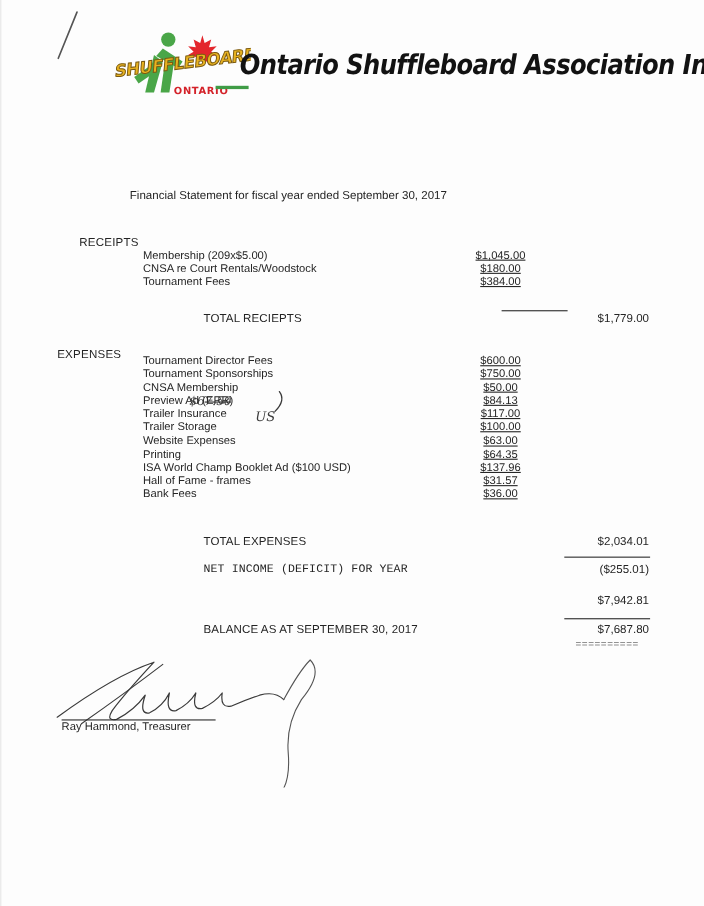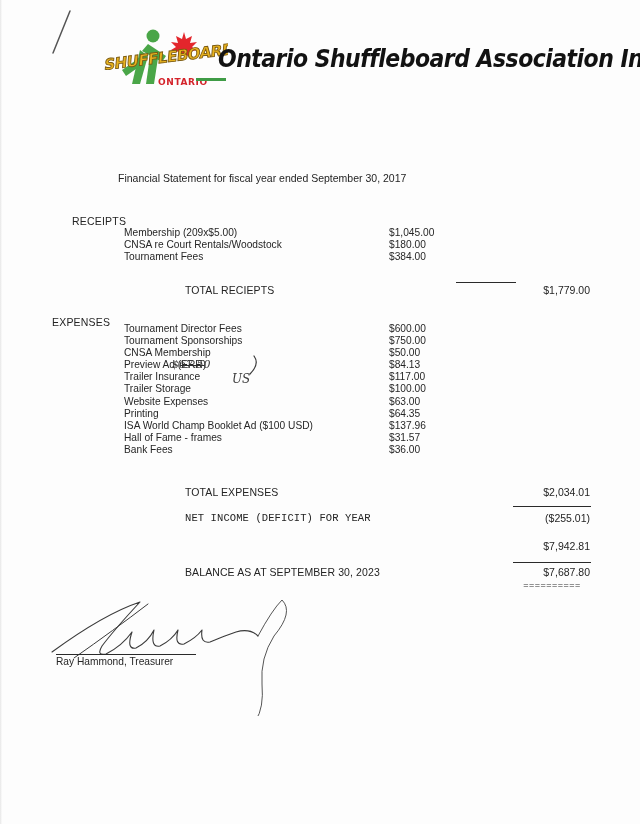--- a/index.html
+++ b/index.html
@@ -67,43 +67,44 @@
   .section-head {
     position: absolute;
     font-size: 10.5px;
     color: #242424;
     letter-spacing: .2px;
     white-space: nowrap;
   }
   #receipts-head { left: 52px; top: 215px; padding-left: 20px; }
   #expenses-head { left: 52px; top: 316px; }
 
-  .line-list { position: absolute; left: 6px; width: 569px; }
+  .line-list { position: absolute; left: 12px; width: 569px; }
   #receipts-lines { top: 227px; }
   #expenses-lines { top: 323px; }
 
   .line-row {
     position: relative;
     height: 12.1px;
     white-space: nowrap;
   }
   .line-label {
     position: absolute;
     left: 118px;
     font-size: 10.2px;
     color: #262626;
     white-space: nowrap;
   }
   .line-amount {
     position: absolute;
     left: 383px;
     width: 120px;
-    text-align: left;
+    text-align: center;
     font-size: 10.2px;
     color: #262626;
+    text-decoration: underline;
   }
 
   
   .total-row {
     position: absolute;
     left: 0; width: 640px;
     height: 14px;
     white-space: nowrap;
   }
   .total-label {
@@ -308,21 +309,21 @@
     <span class="total-amount">($255.01)</span>
   </div>
 
   <div class="total-row" style="top:540px;">
     <span class="total-amount">$7,942.81</span>
   </div>
 
   <div class="rule rule-total" style="top:562px;"></div>
 
   <div class="total-row" style="top:566px;">
-    <span class="total-label" style="left:185px;">BALANCE AS AT SEPTEMBER 30, 2023</span>
+    <span class="total-label" style="left:185px;">BALANCE AS AT SEPTEMBER 30, 2017</span>
     <span class="total-amount">$7,687.80</span>
   </div>
 
   <div class="double-rule" style="top:580px;">==========</div>
 
   <div class="sig-area">
     <svg width="300" height="120" style="position:absolute;left:0;top:0;">
       <path d="M8 56 Q60 18 96 6 Q70 34 58 50 Q52 60 62 58 Q78 50 88 36 Q82 54 92 52 Q104 46 110 34 Q106 52 116 50 Q128 44 134 34 Q130 50 140 48 Q152 42 158 34 Q156 48 166 46 Q180 40 192 36 Q206 32 214 40" stroke="#3a3a3a" stroke-width="1.1" fill="none" stroke-linecap="round" stroke-linejoin="round"></path>
       <path d="M30 62 Q70 34 104 8" stroke="#3a3a3a" stroke-width="1" fill="none" stroke-linecap="round"></path>
       <path d="M214 40 Q228 14 238 4 Q250 16 230 40 Q216 62 218 88 Q220 112 212 124" stroke="#555" stroke-width="1" fill="none" stroke-linecap="round"></path>

